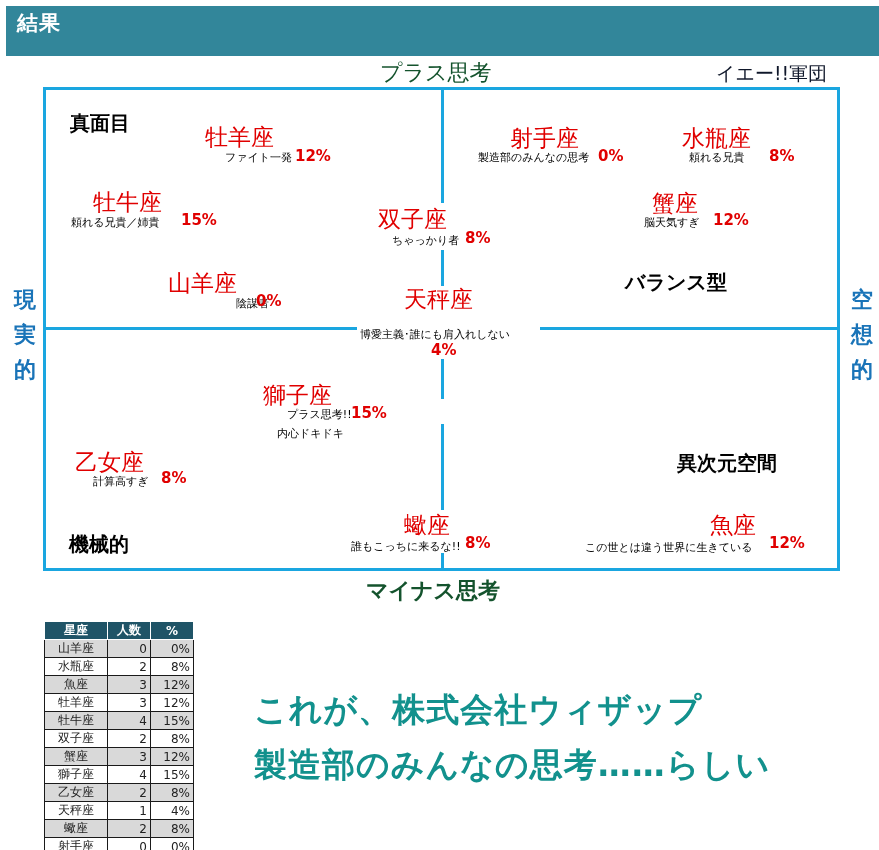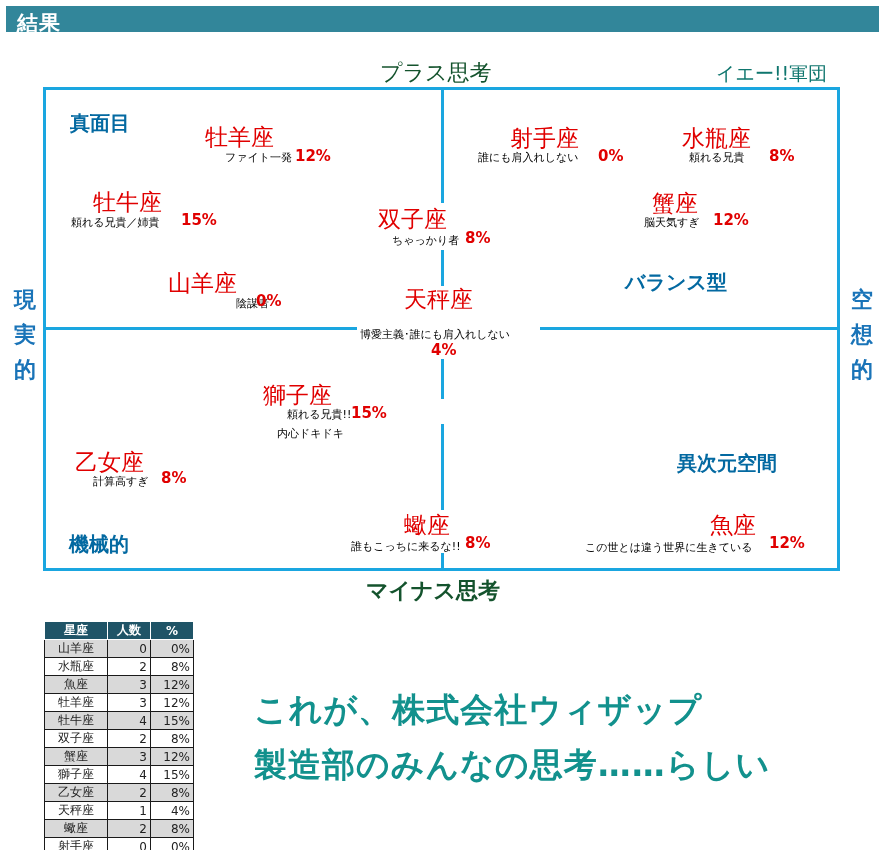--- a/index.html
+++ b/index.html
@@ -1,30 +1,30 @@
 <!DOCTYPE html>
 <html><head>
 <meta charset="utf-8">
 <style>
   html, body { margin: 0; padding: 0; background: #ffffff; }
   body { width: 879px; height: 850px; position: relative; overflow: hidden;
          font-family: "DejaVu Sans", "Liberation Sans", sans-serif; }
-  .header-bar { position: absolute; left: 6px; top: 6px; width: 873px; height: 26px;
+  .header-bar { position: absolute; left: 6px; top: 6px; width: 873px; height: 50px;
                 background: #32869a; }
   .header-title { position: absolute; left: 11px; top: 3px; color: #ffffff;
                   font-size: 21px; font-weight: bold; letter-spacing: 1px; }
   .axis-label { position: absolute; color: #14532d; font-size: 22px; white-space: nowrap; }
   .axis-vert { position: absolute; color: #1a74b8; font-size: 22px; font-weight: bold;
                width: 26px; line-height: 35px; text-align: center; }
   .chart-frame { position: absolute; left: 43px; top: 87px; width: 797px; height: 484px;
                  border: 3px solid #1aa6e0; box-sizing: border-box; }
   .h-line { position: absolute; background: #1aa6e0; height: 3px; }
   .v-line { position: absolute; background: #1aa6e0; width: 3px; }
-  .quad-label { position: absolute; color: #0369a1; font-size: 20px; font-weight: bold; white-space: nowrap; }
-  .corner-label { position: absolute; color: #0f766e; font-size: 19px; white-space: nowrap; }
+  .quad-label { position: absolute; color: #000000; font-size: 20px; font-weight: bold; white-space: nowrap; }
+  .corner-label { position: absolute; color: #0f172a; font-size: 19px; white-space: nowrap; }
   .sign { position: absolute; text-align: center; white-space: nowrap; }
   .sign-name { color: #e00000; font-size: 23px; line-height: 26px; display: block; }
   .sign-desc { color: #000000; font-size: 11px; line-height: 14px; display: inline-block; }
   .sign-pct { color: #e00000; font-size: 15px; font-weight: bold; position: absolute; white-space: nowrap; }
   .data-table { position: absolute; left: 44px; top: 621px; border-collapse: collapse;
                 font-size: 12px; }
   .data-table th { background: #1f5467; color: #ffffff; font-weight: bold; height: 15px;
                    border: 1px solid #ffffff; padding: 0 3px; }
   .data-table td { height: 14px; border: 1px solid #1a1a1a; padding: 0 3px; color: #222; }
   .data-table tr.odd td { background: #d9d9d9; }
@@ -90,21 +90,21 @@
 
 <div class="sign" style="left:378px; top:206px;">
   <span class="sign-name">双子座</span>
 </div>
 <span class="sign-desc" style="position:absolute; left:392px; top:234px;">ちゃっかり者</span>
 <span class="sign-pct" style="left:465px; top:229px;">8%</span>
 
 <div class="sign" style="left:510px; top:125px;">
   <span class="sign-name">射手座</span>
 </div>
-<span class="sign-desc" style="position:absolute; left:478px; top:151px;">誰にも肩入れしない</span>
+<span class="sign-desc" style="position:absolute; left:478px; top:151px;">製造部のみんなの思考</span>
 <span class="sign-pct" style="left:598px; top:147px;">0%</span>
 
 <div class="sign" style="left:682px; top:125px;">
   <span class="sign-name">水瓶座</span>
 </div>
 <span class="sign-desc" style="position:absolute; left:689px; top:151px;">頼れる兄貴</span>
 <span class="sign-pct" style="left:769px; top:147px;">8%</span>
 
 <div class="sign" style="left:652px; top:190px;">
   <span class="sign-name">蟹座</span>
@@ -114,21 +114,21 @@
 
 <div class="sign" style="left:404px; top:286px;">
   <span class="sign-name">天秤座</span>
 </div>
 <span class="sign-desc" style="position:absolute; left:360px; top:328px;">博愛主義･誰にも肩入れしない</span>
 <span class="sign-pct" style="left:431px; top:341px;">4%</span>
 
 <div class="sign" style="left:263px; top:382px;">
   <span class="sign-name">獅子座</span>
 </div>
-<span class="sign-desc" style="position:absolute; left:287px; top:408px;">頼れる兄貴!!</span>
+<span class="sign-desc" style="position:absolute; left:287px; top:408px;">プラス思考!!</span>
 <span class="sign-desc" style="position:absolute; left:277px; top:427px;font-family:Liberation Mono, monospace;">内心ドキドキ</span>
 <span class="sign-pct" style="left:351px; top:404px;">15%</span>
 
 <div class="sign" style="left:75px; top:449px;">
   <span class="sign-name">乙女座</span>
 </div>
 <span class="sign-desc" style="position:absolute; left:93px; top:475px;">計算高すぎ</span>
 <span class="sign-pct" style="left:161px; top:469px;">8%</span>
 
 <div class="sign" style="left:404px; top:512px;">

